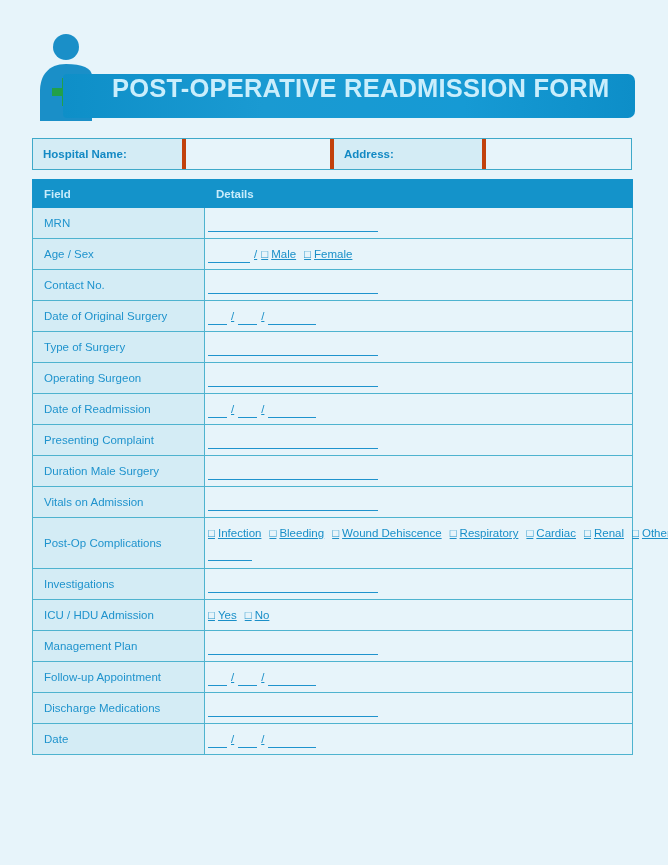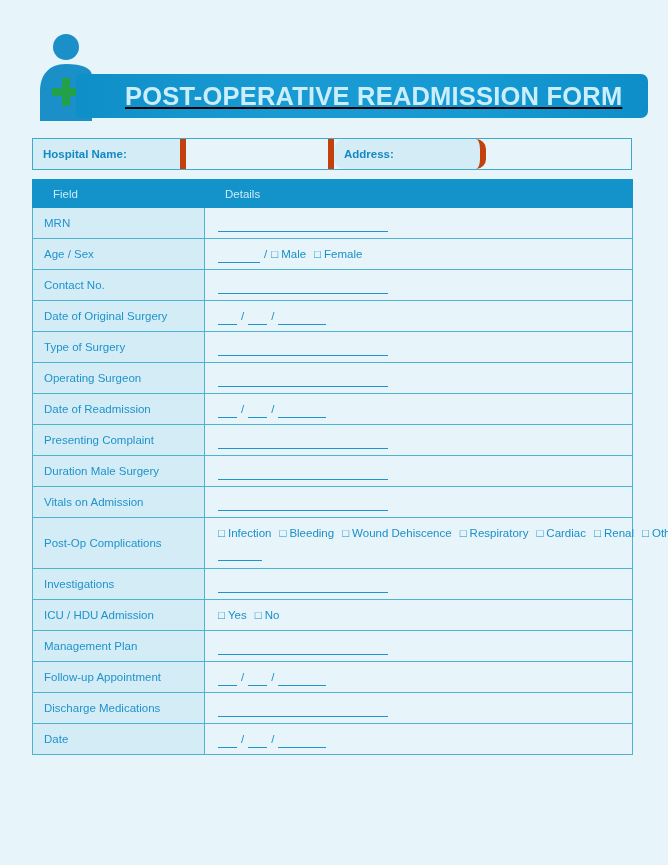--- a/index.html
+++ b/index.html
@@ -67,29 +67,27 @@
   }
   #logo {
     position: absolute;
     left: 38px;
     top: 33px;
     width: 56px;
     height: 88px;
   }
   #title-bar {
     position: absolute;
-    left: 76px;
+    left: 63px;
     top: 74px;
     width: 572px;
     height: 44px;
     background: linear-gradient(90deg, #0e8fc8 0%, #1a9ad2 35%, #169ad4 70%, #0d8ec8 100%);
     border-radius: 4px 7px 7px 4px;
     display: flex;
-    align-items: center;
-    text-decoration: underline;
   }
   #title-text {
     color: #caeefc;
     font-family: "Liberation Sans", sans-serif;
     font-weight: bold;
     font-size: 25.5px;
     letter-spacing: 0.2px;
     margin-left: 49px;
     white-space: nowrap;
   }
@@ -108,28 +106,28 @@
   }
   .info-cell {
     box-sizing: border-box;
     display: flex;
     align-items: center;
     height: 100%;
     font-size: 11.5px;
     font-weight: bold;
     color: #1389c4;
     padding-left: 10px;
-    border-right: 6px solid #c2410c;
+    border-right: 4px solid #c2410c;
   }
   .info-cell:last-child { border-right: none; }
   .info-cell.label { background: #d4ecf5; }
   .info-cell.blank { background: #e7f4fa; }
   .ic-w1 { width: 153px; }
   .ic-w2 { width: 148px; }
-  .ic-w3 { width: 152px; border-radius: 10px; }
+  .ic-w3 { width: 152px; }
   .ic-w4 { width: 145px; }
 
   
   #form-table {
     position: absolute;
     left: 32px;
     top: 179px;
     width: 600px;
     border-collapse: collapse;
     table-layout: fixed;
@@ -138,41 +136,42 @@
   #form-table th, #form-table td {
     border: 1px solid #4eb3cf;
     box-sizing: border-box;
     vertical-align: middle;
   }
   #form-table thead th {
     background: #1493ca;
     border: 1px solid #1493ca;
     color: #c8ecfb;
     font-size: 11.5px;
-    font-weight: normal;
+    font-weight: bold;
     text-align: left;
-    padding: 7px 0 7px 20px;
+    padding: 7px 0 7px 11px;
     height: 28px;
   }
   .col-field { width: 172px; }
   .col-details { width: 428px; }
 
   td.cell-field {
     background: #d4ecf5;
     color: #1f93cd;
     font-size: 11.5px;
     padding: 6px 0 6px 11px;
     height: 31px;
   }
   td.cell-details {
     background: #e7f4fa;
     color: #1a8fc8;
     font-size: 11.5px;
-    padding: 6px 0 6px 13px;
+    padding: 6px 0 6px 3px;
     height: 31px;
+    text-decoration: underline;
   }
   td.tall { height: 48px; }
 
   
   .fill {
     display: inline-block;
     border-bottom: 1px solid #1f93cd;
     vertical-align: baseline;
     position: relative;
     top: 5px;

